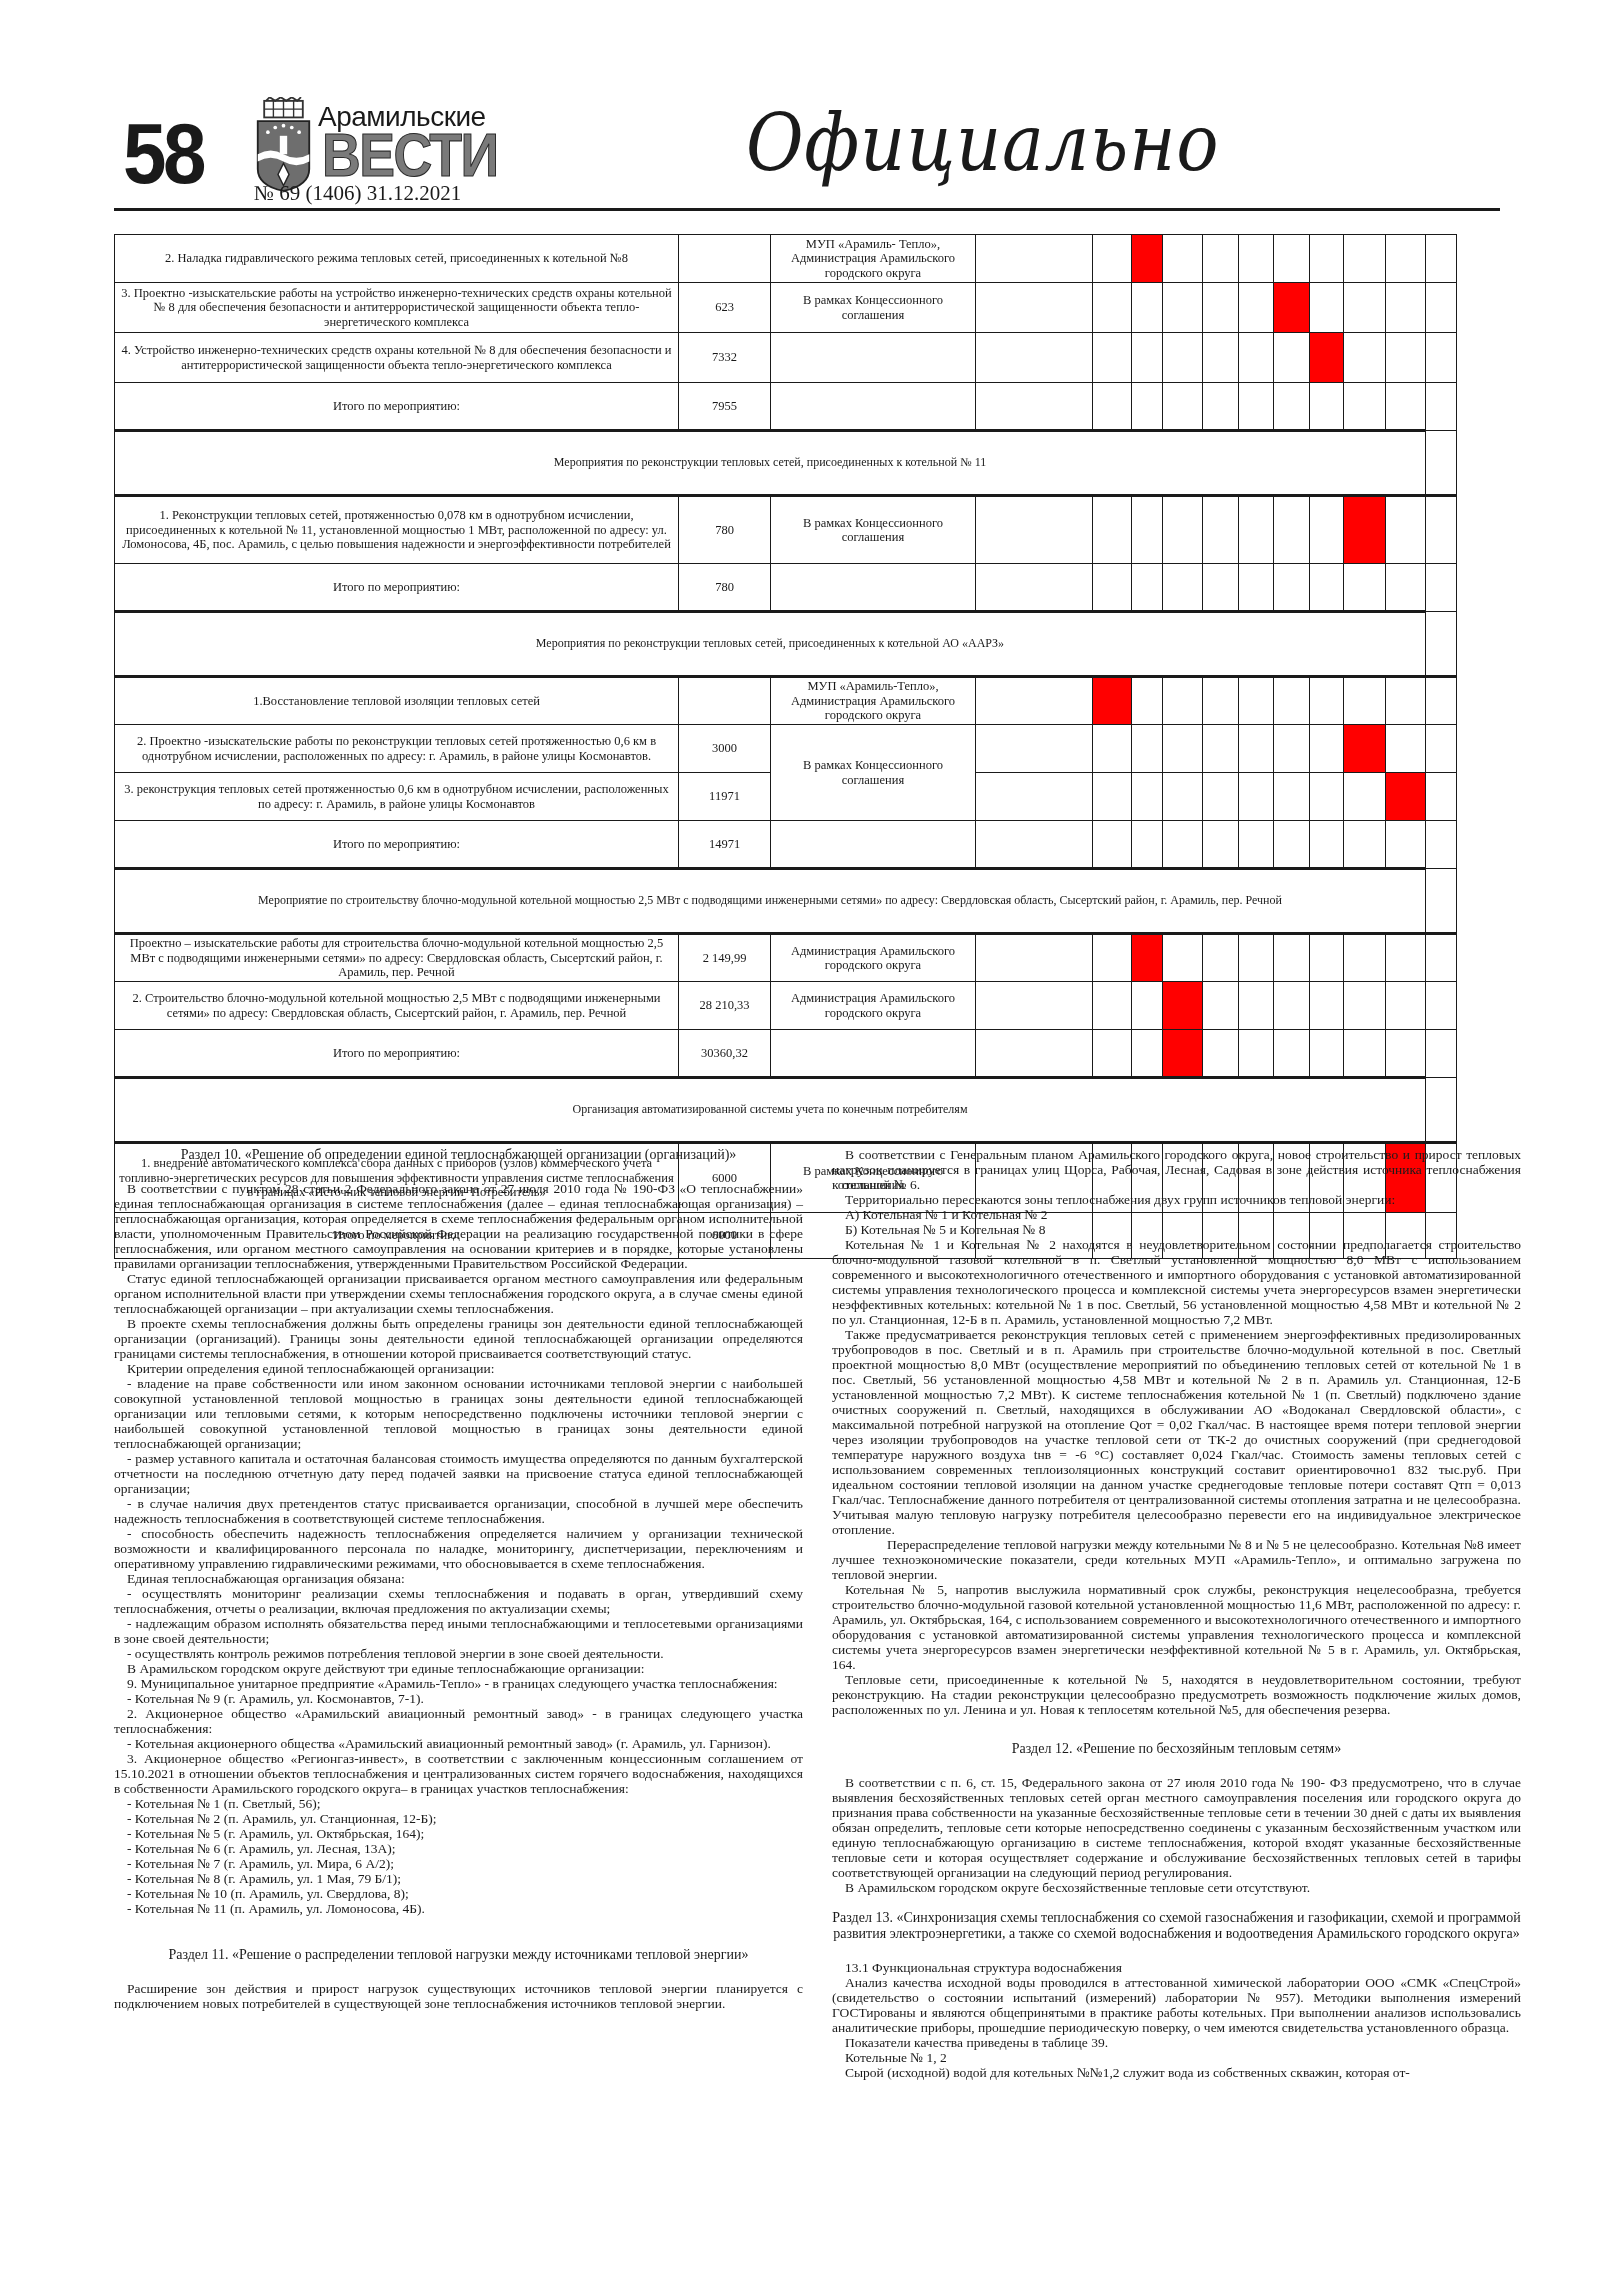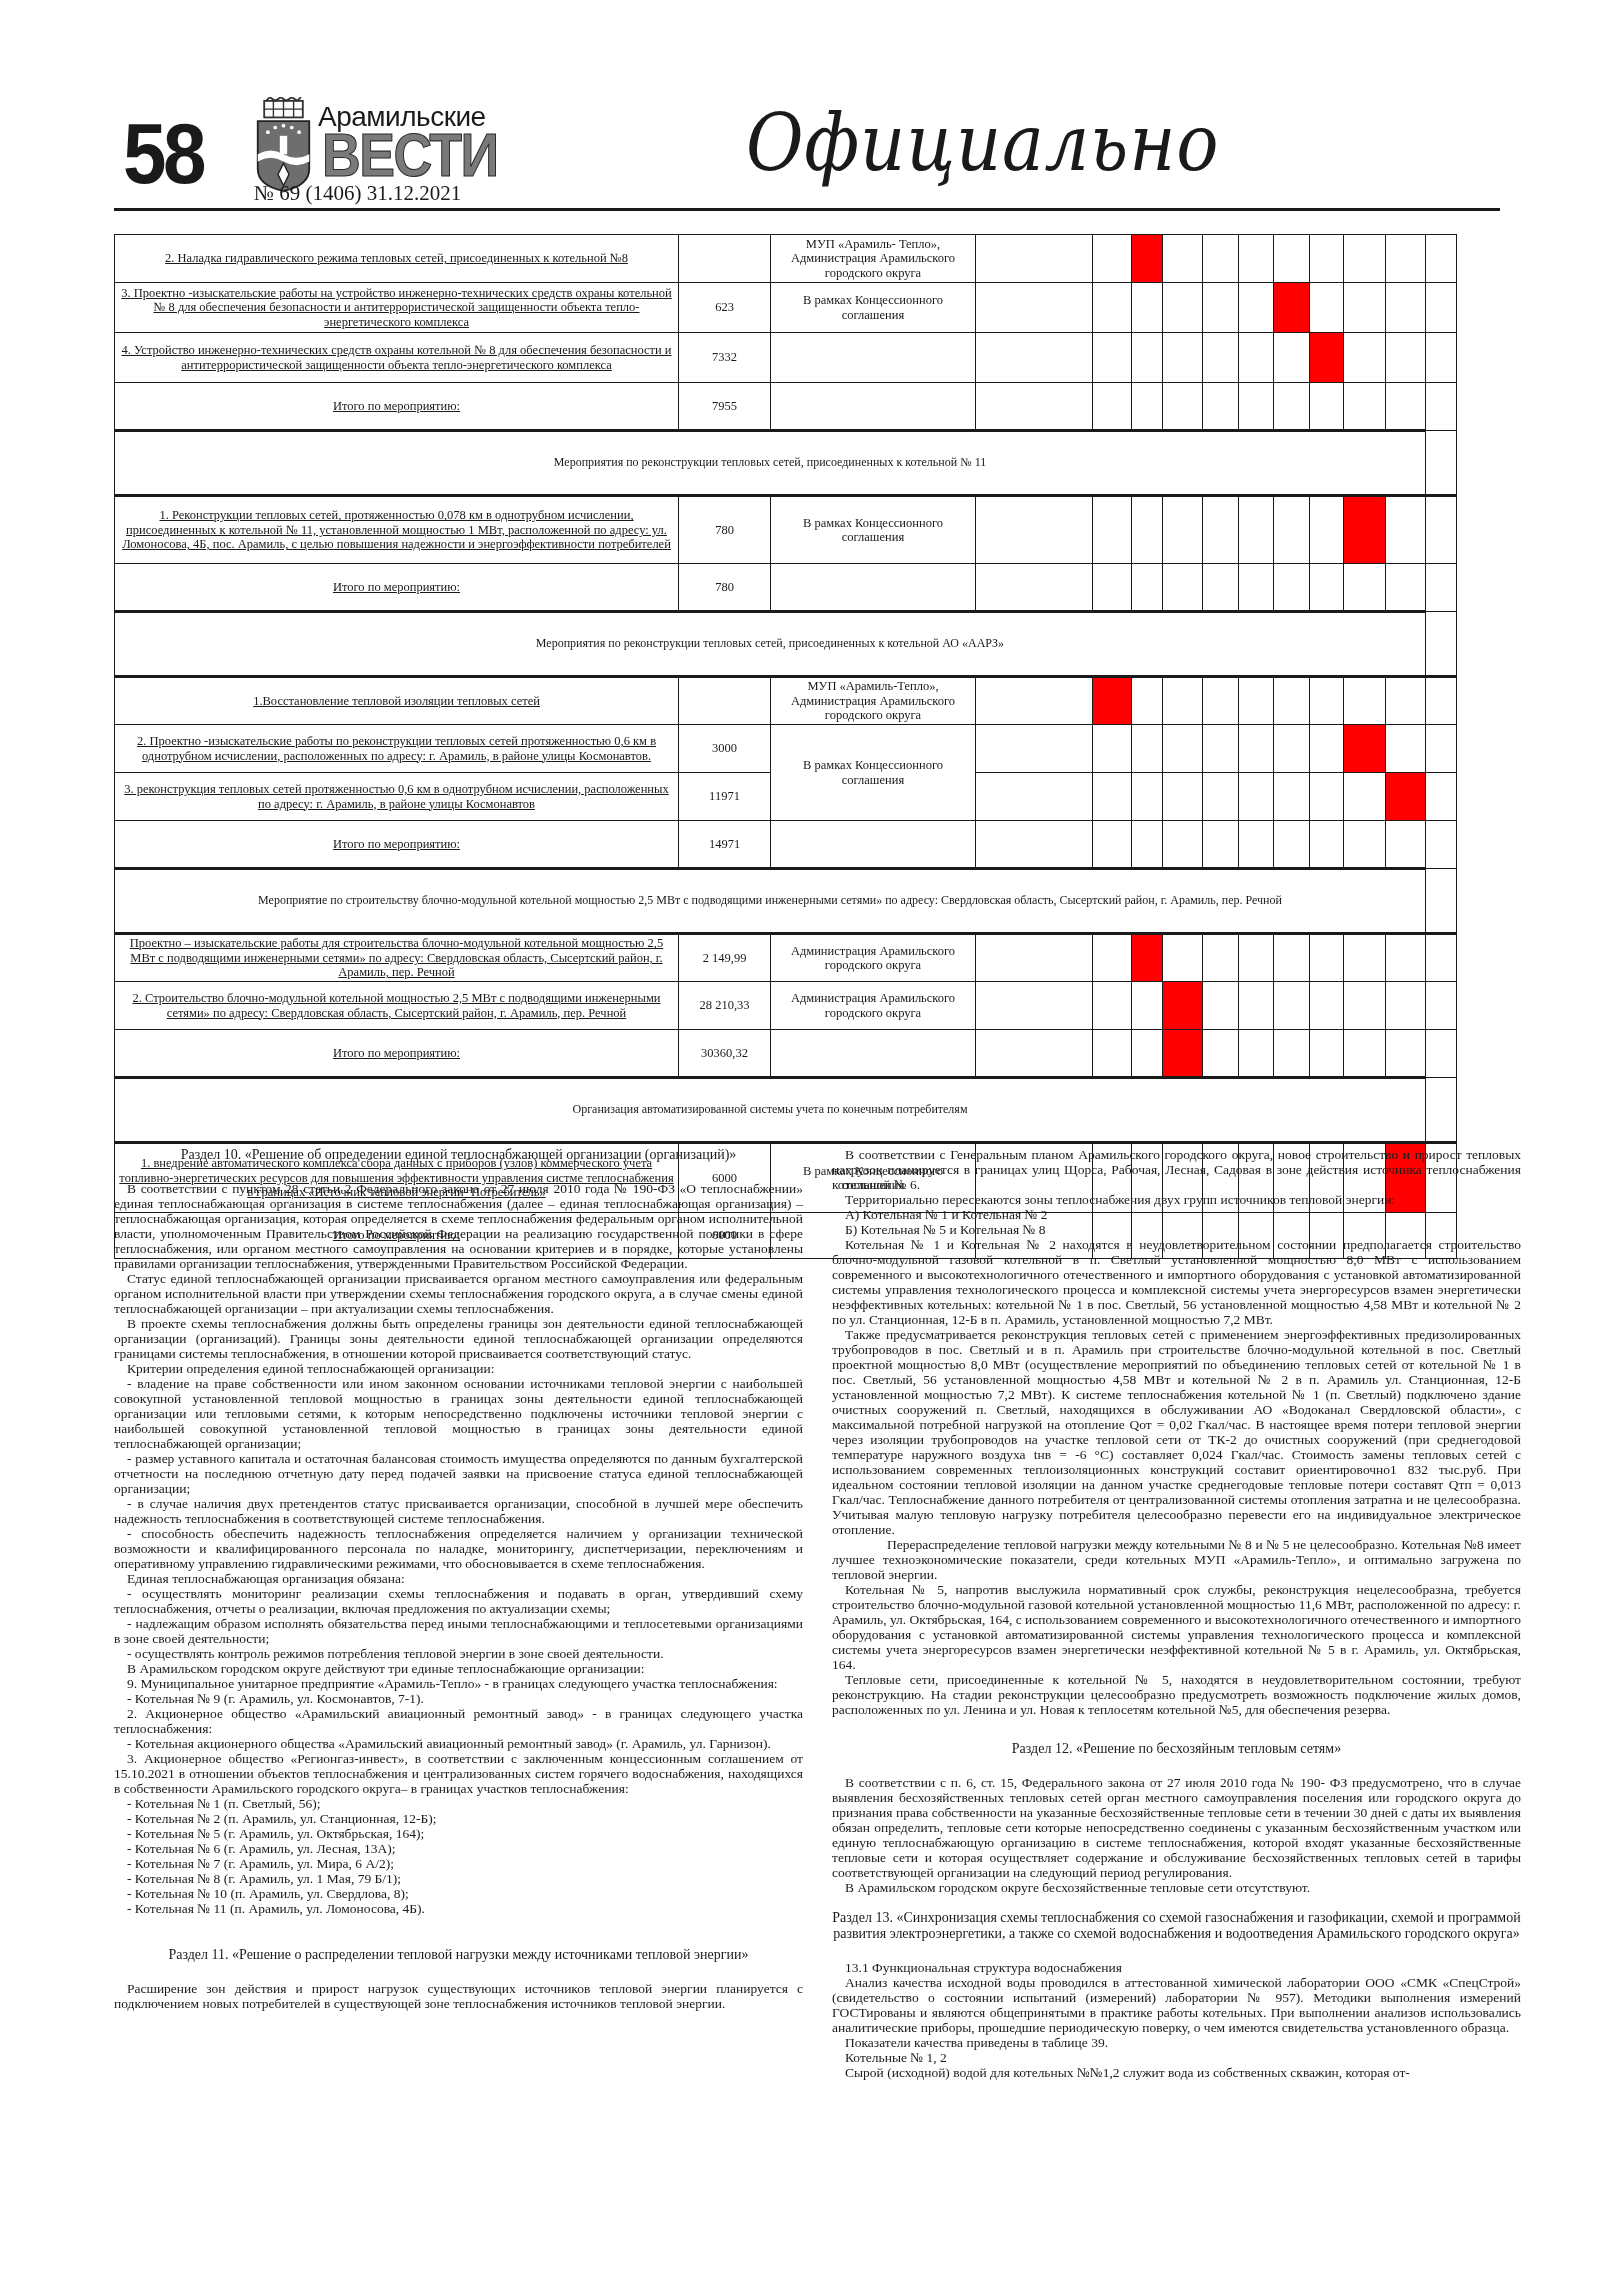--- a/index.html
+++ b/index.html
@@ -12,21 +12,21 @@
   .logo { position: absolute; left: 141px; top: 4.6px; width: 57px; height: 96px; }
   .brand-small { position: absolute; left: 204px; top: 9.2px; font-family: "Liberation Sans", "DejaVu Sans", sans-serif; font-size: 28px; color: #1a1a1a; letter-spacing: -0.5px; }
   .brand-big { position: absolute; left: 208px; top: 33px; font-family: "Liberation Sans", "DejaVu Sans", sans-serif; font-weight: 700; font-size: 61px; line-height: 1; color: #7a7a7a; letter-spacing: -1.8px; -webkit-text-stroke: 1.1px #2a2a2a; transform: scaleX(0.88); transform-origin: left; }
   .issue { position: absolute; left: 140px; top: 89px; font-family: "Liberation Serif", serif; font-size: 21px; color: #1a1a1a; }
   .section-title { position: absolute; left: 632px; top: 5.5px; font-family: "DejaVu Serif", serif; font-style: italic; font-size: 78px; color: #1a1a1a; letter-spacing: 0.9px; transform: scaleX(0.9); transform-origin: left; }
   .header-rule { position: absolute; left: 114px; top: 208px; width: 1386px; height: 2.8px; background: #1a1a1a; }
 
   
   .plan-table { position: absolute; left: 114px; top: 234px; border-collapse: collapse; table-layout: fixed; font-size: 12.5px; line-height: 1.15; }
   .plan-table td { border: 1.8px solid #1a1a1a; text-align: center; vertical-align: middle; padding: 0.9px 2.8px; }
-  .plan-table td.name { text-align: center; text-decoration: underline; }
+  .plan-table td.name { text-align: center; }
   .plan-table td.red { background: #ff0000; }
   .plan-table tr.section td.sec-title { border-right: 1.8px solid #1a1a1a; font-size: 12px; }
   .plan-table tr.section td.sec-extra { border-left: 1.8px solid #1a1a1a; border-right: 1.8px solid #1a1a1a; border-top: none; border-bottom: none; }
   .plan-table tr.thick-top td { border-top-width: 3.7px; }
 
   
   .col { position: absolute; top: 1147px; width: 689px; font-size: 13.5px; line-height: 15px; text-align: justify; }
   .col-left { left: 114px; }
   .col-right { left: 832px; }
   .col p { text-indent: 13px; }

